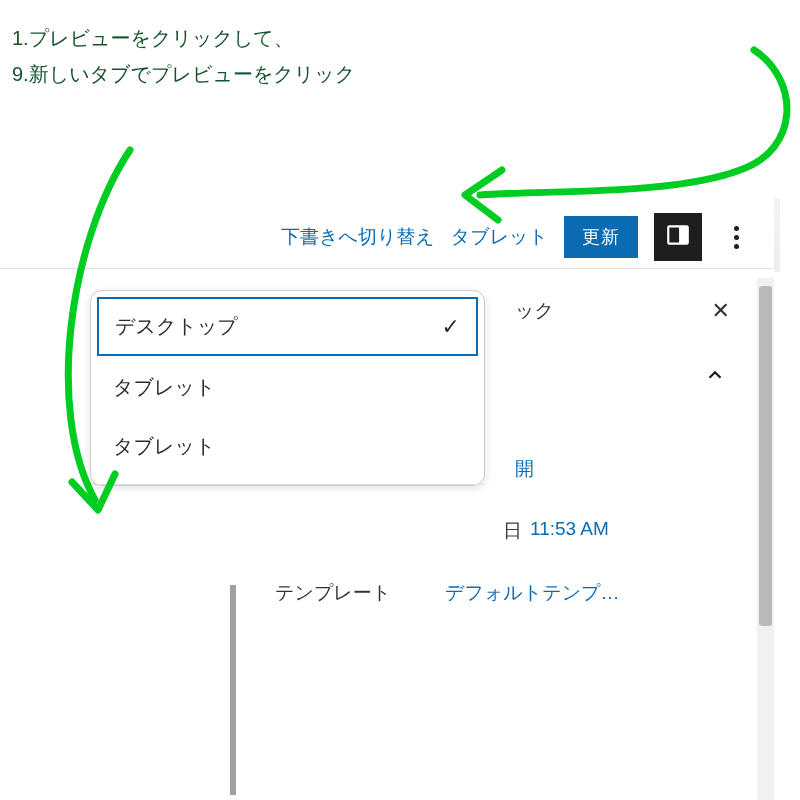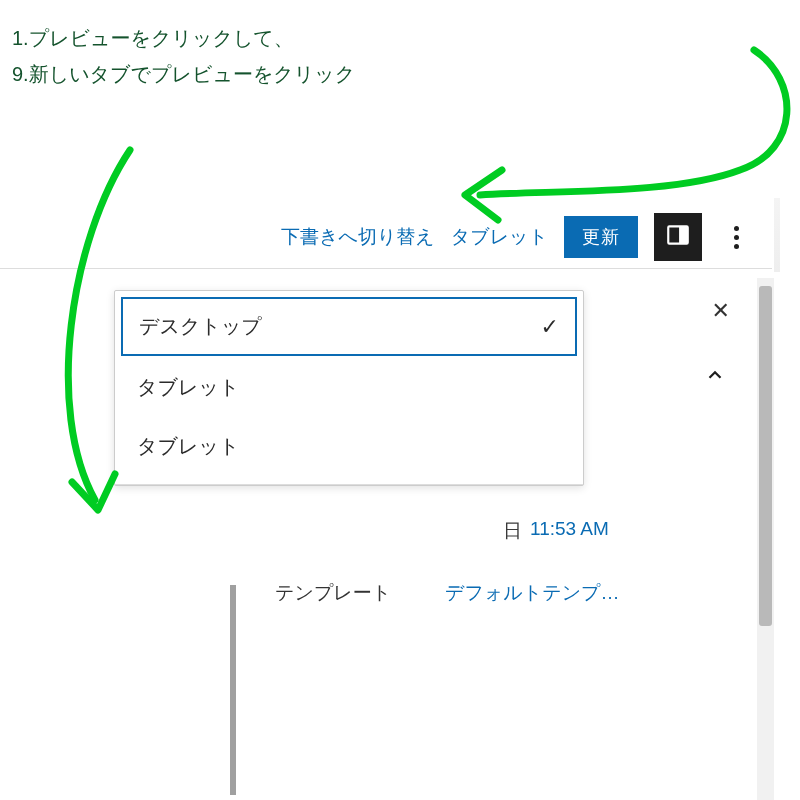--- a/index.html
+++ b/index.html
@@ -130,27 +130,26 @@
       height: 210px;
       background: #a0a0a0;
       z-index: 3;
     }
 
     
     .dropdown {
       position: absolute;
       top: 290px;
       left: 90px;
-      width: 470px;
+      width: 395px;
       background: #fff;
       border: 1px solid #ccc;
-      border-radius: 2px;
+      border-radius: 12px;
       z-index: 20;
       box-shadow: 0 2px 8px rgba(0,0,0,.12);
-      margin-left: 24px;
     }
     .dropdown-item {
       display: flex;
       align-items: center;
       justify-content: space-between;
       padding: 16px 22px;
       font-size: 20px;
       color: #2b2b2b;
       cursor: pointer;
     }

